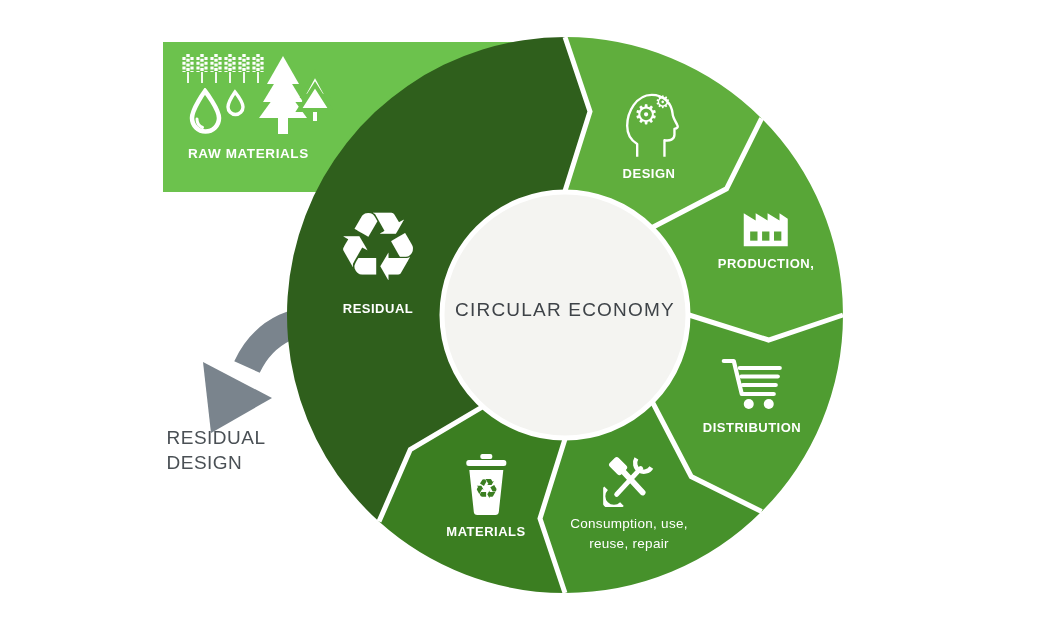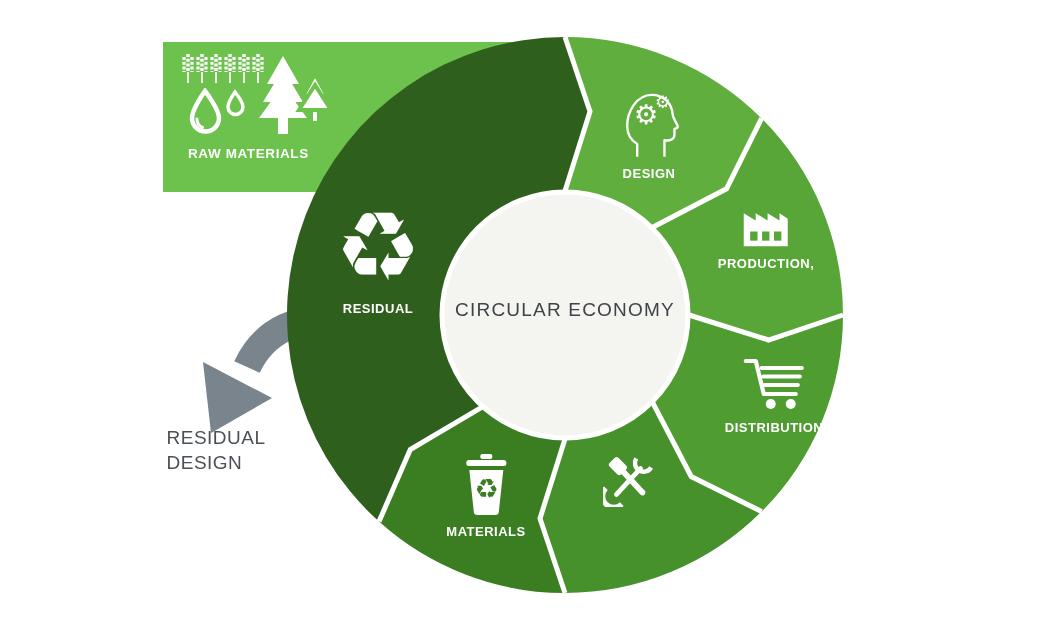--- a/index.html
+++ b/index.html
@@ -135,21 +135,21 @@
     <path d="M4,46 V10 L17,18 V10 L30,18 V10 L43,18 V10 L52,16 V46 Z" fill="#fff"></path>
     <rect x="11" y="30" width="8" height="10" fill="var(--seg-production,#58a637)"></rect>
     <rect x="24" y="30" width="8" height="10" fill="var(--seg-production,#58a637)"></rect>
     <rect x="37" y="30" width="8" height="10" fill="var(--seg-production,#58a637)"></rect>
   </svg>
   <div class="lbl">
     <span>PRODUCTION,</span>
   </div>
 </div>
 
-<div class="seg-label" style="left:774px;top:354px">
+<div class="seg-label" style="left:752px;top:354px">
   <svg width="64" height="58" viewBox="0 0 64 58">
     <g stroke="#fff" stroke-width="4.2" fill="none" stroke-linecap="round" stroke-linejoin="round">
       <path d="M4,7 H14 L22,40 H54"></path>
       <path d="M20,14 H60"></path>
         <path d="M21.5,22.5 H58"></path>
         <path d="M23,31 H56"></path>
     </g>
     <circle cx="29" cy="50" r="5" fill="#fff"></circle>
     <circle cx="49" cy="50" r="5" fill="#fff"></circle>
   </svg>
@@ -159,20 +159,24 @@
 </div>
 
 <div class="seg-label lower" style="left:629px;top:455px">
   <svg width="52" height="52" viewBox="0 0 54 54">
     <line x1="17" y1="13" x2="41" y2="39" stroke="#fff" stroke-width="6" stroke-linecap="round"></line>
     <rect x="7" y="5" width="17" height="13" rx="3" transform="rotate(45 15.5 11.5)" fill="#fff"></rect>
     <line x1="39" y1="14" x2="14" y2="41" stroke="#fff" stroke-width="5" stroke-linecap="round"></line>
     <path d="M34.5,3.5 A8.5,8.5 0 1 0 50,13" stroke="#fff" stroke-width="4.6" fill="none"></path>
     <path d="M19.5,51 A10,10 0 1 1 3,34.5" stroke="#fff" stroke-width="5.4" fill="none"></path>
   </svg>
+  <div class="lbl">
+    <span>Consumption, use,</span>
+    <span>reuse, repair</span>
+  </div>
 </div>
 
 <div class="seg-label" style="left:486px;top:454px">
   <svg width="52" height="62" viewBox="0 0 52 62">
     <rect x="20" y="0" width="12" height="5" rx="2" fill="#fff"></rect>
     <rect x="6" y="6" width="40" height="6" rx="2.5" fill="#fff"></rect>
     <path d="M9,16 L13.5,58 Q13.8,61 17,61 H35 Q38.2,61 38.5,58 L43,16 Z" fill="#fff"></path>
     <text x="26.5" y="44" text-anchor="middle" font-size="27" fill="var(--seg-collection,#3b7e21)" font-family="DejaVu Sans">♻</text>
   </svg>
   <div class="lbl">

